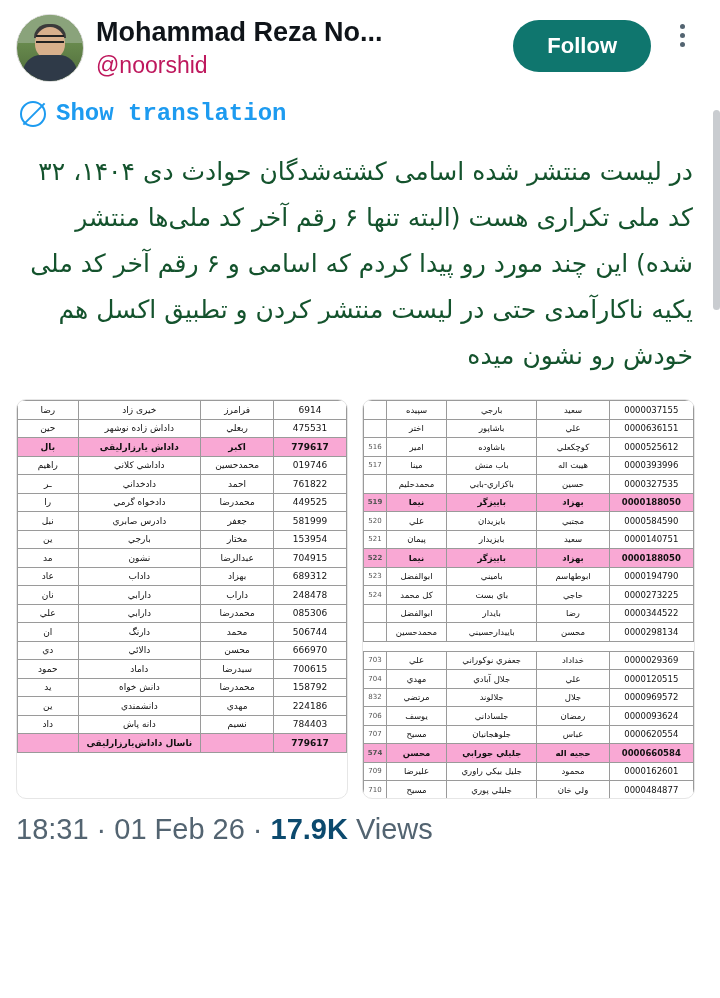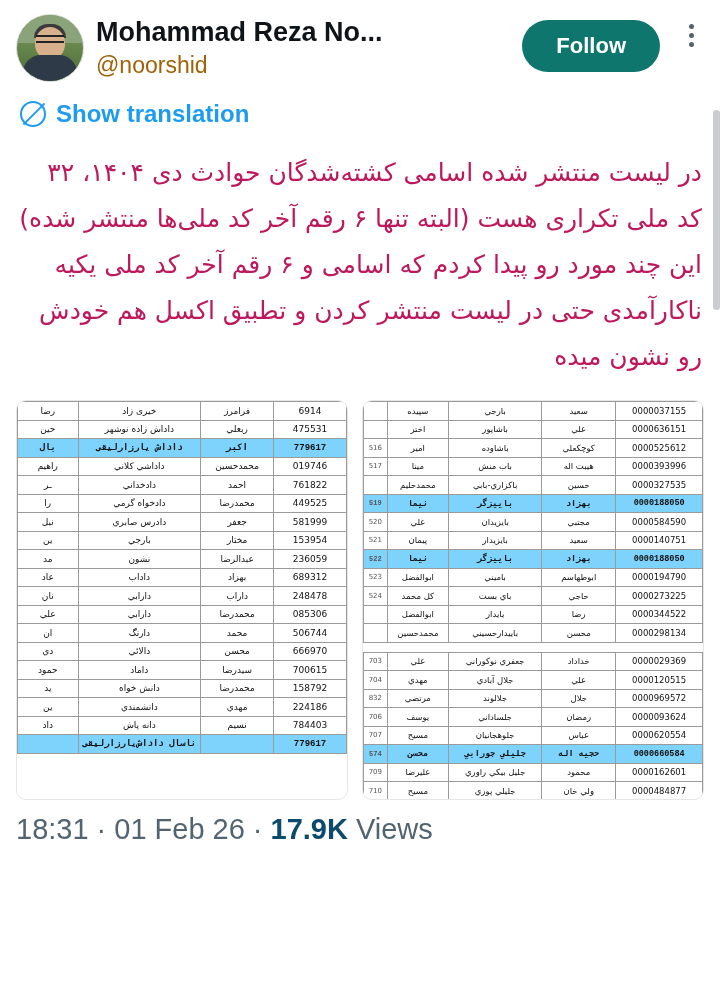--- a/index.html
+++ b/index.html
@@ -6,21 +6,21 @@
   body{
     width:720px;height:998px;
     background:#ffffff;
     font-family:"Liberation Sans","DejaVu Sans",sans-serif;
     overflow:hidden;
   }
   .tweet{
     position:relative;
     width:720px;height:864px;
     box-sizing:border-box;
-    padding:14px 16px 0 16px;
+    padding:14px 25px 0 16px;
   }
   
   .hdr{
     display:flex;align-items:flex-start;gap:12px;
   }
   .avatar{
     width:66px;height:66px;border-radius:50%;
     flex:0 0 66px;
     background:linear-gradient(#7ba05b,#4e6b3a);
     position:relative;overflow:hidden;
@@ -44,21 +44,21 @@
   .avatar .body{
     position:absolute;left:50%;bottom:0;transform:translateX(-50%);
     width:54px;height:26px;border-radius:18px 18px 0 0;background:#2f3a48;
   }
   .names{flex:1 1 auto;min-width:0;padding-top:2px;}
   .dispname{
     font-size:27px;font-weight:bold;color:#0f1419;line-height:32px;
     white-space:nowrap;overflow:hidden;
   }
   .handle{
-    font-size:23px;color:#a16207;line-height:30px;margin-top:2px;
+    font-size:23px;color:#be185d;line-height:30px;margin-top:2px;
   }
   .follow{
     flex:0 0 auto;
     margin-top:6px;
     background:#0f766e;color:#ffffff;
     border:none;border-radius:26px;
     font-size:22px;font-weight:bold;
     padding:13px 34px;
     cursor:pointer;
     font-family:inherit;
@@ -67,35 +67,36 @@
     flex:0 0 auto;
     width:26px;margin-top:10px;margin-left:6px;
     display:flex;flex-direction:column;align-items:center;gap:4px;
     cursor:pointer;
   }
   .more i{display:block;width:5px;height:5px;border-radius:50%;background:#536471;}
   
   .xlate{
     display:flex;align-items:center;gap:10px;
     margin:18px 0 0 4px;
+    font-family:Liberation Mono, monospace;
   }
   .xlate .gicon{
     width:26px;height:26px;border-radius:50%;
     border:2px solid #1d9bf0;box-sizing:border-box;position:relative;
   }
   .xlate .gicon:after{
     content:"";position:absolute;left:-3px;top:10px;
     width:30px;height:2px;background:#1d9bf0;transform:rotate(-45deg);
   }
   .xlate .lbl{color:#1d9bf0;font-size:24px;font-weight:bold;}
   
   .body-text{
     direction:rtl;text-align:right;
     font-size:25px;line-height:46px;
-    color:#be185d;
+    color:#14532d;
     margin:22px 2px 0 2px;
     font-family:"DejaVu Sans","Liberation Sans",sans-serif;
   }
   
   .media{
     margin-top:20px;
     display:flex;gap:14px;
     height:400px;
   }
   .shot{
@@ -126,21 +127,21 @@
   .left table.xls td.c0{width:22%;text-align:center;}
   .left table.xls td.c1{width:22%;}
   .left table.xls td.c2{width:38%;}
   .left table.xls td.c3{width:18%;}
   .right table.xls td{font-size:8.5px;}
   .right table.xls td.c0{width:26%;direction:ltr;}
   .right table.xls td.c1{width:22%;}
   .right table.xls td.c2{width:28%;}
   .right table.xls td.c3{width:18%;}
   .right table.xls td.c4{width:6%;color:#555;font-size:7px;}
-  tr.hl td{background:#7dd3fc;font-weight:bold;font-family:Liberation Mono, monospace;}
+  tr.hl td{background:#f9a8d4;font-weight:bold;}
   tr.gap td{border:none;background:#ffffff;height:9px;}
   .footerrow td{background:#ffff00;font-weight:bold;}
   
   .meta{
     position:absolute;left:16px;bottom:18px;
     font-size:29px;color:#536471;
     display:flex;align-items:center;gap:8px;
   }
   .meta b{color:#0c4a6e;font-weight:bold;}
   
@@ -229,21 +230,21 @@
               <td class="c2">دادرس صابري</td>
               <td class="c3">نبل</td>
             </tr>
             <tr>
               <td class="c0">153954</td>
               <td class="c1">مختار</td>
               <td class="c2">بارجي</td>
               <td class="c3">ین</td>
             </tr>
             <tr>
-              <td class="c0">236059</td>
+              <td class="c0">704915</td>
               <td class="c1">عبدالرضا</td>
               <td class="c2">نشون</td>
               <td class="c3">مد</td>
             </tr>
             <tr>
               <td class="c0">689312</td>
               <td class="c1">بهزاد</td>
               <td class="c2">داداب</td>
               <td class="c3">عاد</td>
             </tr>

